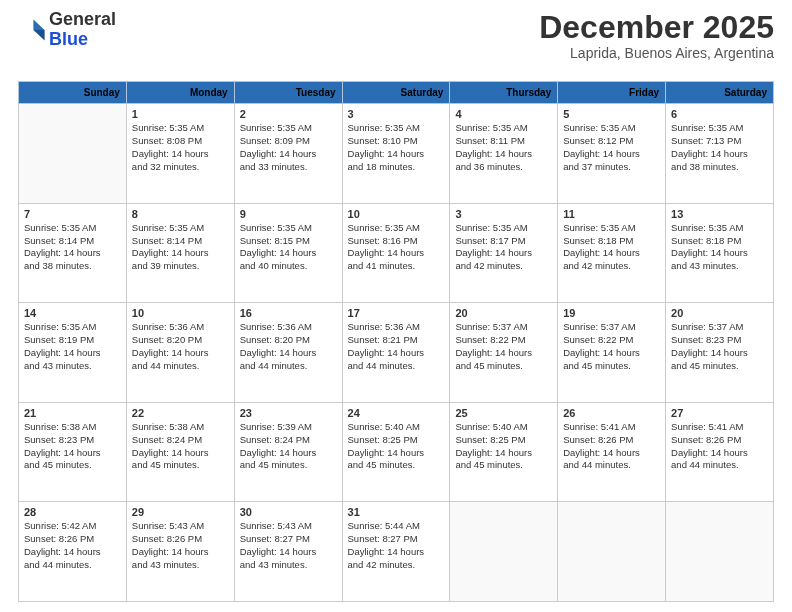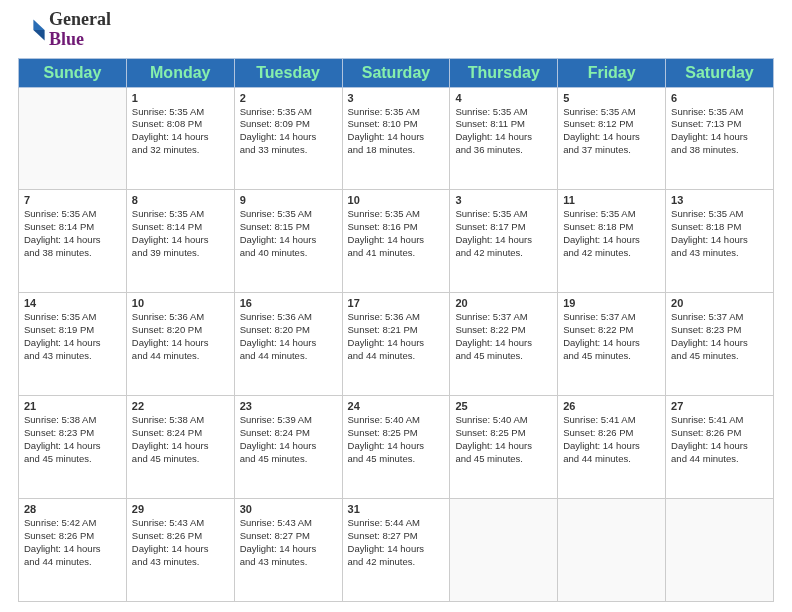--- a/index.html
+++ b/index.html
@@ -14,34 +14,33 @@
       width: 792px;
       height: 612px;
       padding: 10px 18px 10px 18px;
       display: flex;
       flex-direction: column;
     }
     .header {
       display: flex;
       justify-content: space-between;
       align-items: flex-start;
-      margin-bottom: 8px;
-      font-family: Liberation Serif, serif;
+      margin-bottom: 20px;
     }
     .logo {
       display: flex;
       align-items: center;
     }
     .logo-text {
       font-size: 18px;
       font-weight: bold;
       line-height: 1.1;
     }
     .logo-general { color: #333; }
-    .logo-blue { color: #701a75; }
+    .logo-blue { color: #1d4ed8; }
     .logo-icon {
       width: 28px;
       height: 28px;
       margin-right: 3px;
     }
     .title-block {
       text-align: right;
     }
     .month-title {
       font-size: 32px;
@@ -54,24 +53,24 @@
       color: #555;
     }
     .calendar {
       flex: 1;
       border-collapse: collapse;
       width: 100%;
       table-layout: fixed;
     }
     .calendar th {
       background-color: #2a6db5;
-      color: #86efac;
-      font-size: 16px;
+      color: #000000;
+      font-size: 10px;
       font-weight: bold;
-      text-align: center;
+      text-align: right;
       padding: 5px 6px;
       border: 1px solid #b0c4de;
     }
     .calendar td {
       vertical-align: top;
       border: 1px solid #ccc;
       padding: 4px 5px;
       font-size: 9.5px;
       color: #333;
       height: 80px;
@@ -102,20 +101,24 @@
     <div class="logo">
       <svg class="logo-icon" viewBox="0 0 40 40">
         <polygon points="22,5 38,20 22,20" fill="#2a6db5"></polygon>
         <polygon points="22,20 38,20 38,35" fill="#1a5090"></polygon>
       </svg>
       <div class="logo-text">
         <span class="logo-general">General</span><br>
         <span class="logo-blue">Blue</span>
       </div>
     </div>
+    <div class="title-block">
+      <div class="month-title">December 2025</div>
+      <div class="location">Laprida, Buenos Aires, Argentina</div>
+    </div>
   </div>
 
   <table class="calendar">
     <thead>
       <tr>
       <th>Sunday</th>
           <th>Monday</th>
           <th>Tuesday</th>
           <th>Saturday</th>
           <th>Thursday</th>

